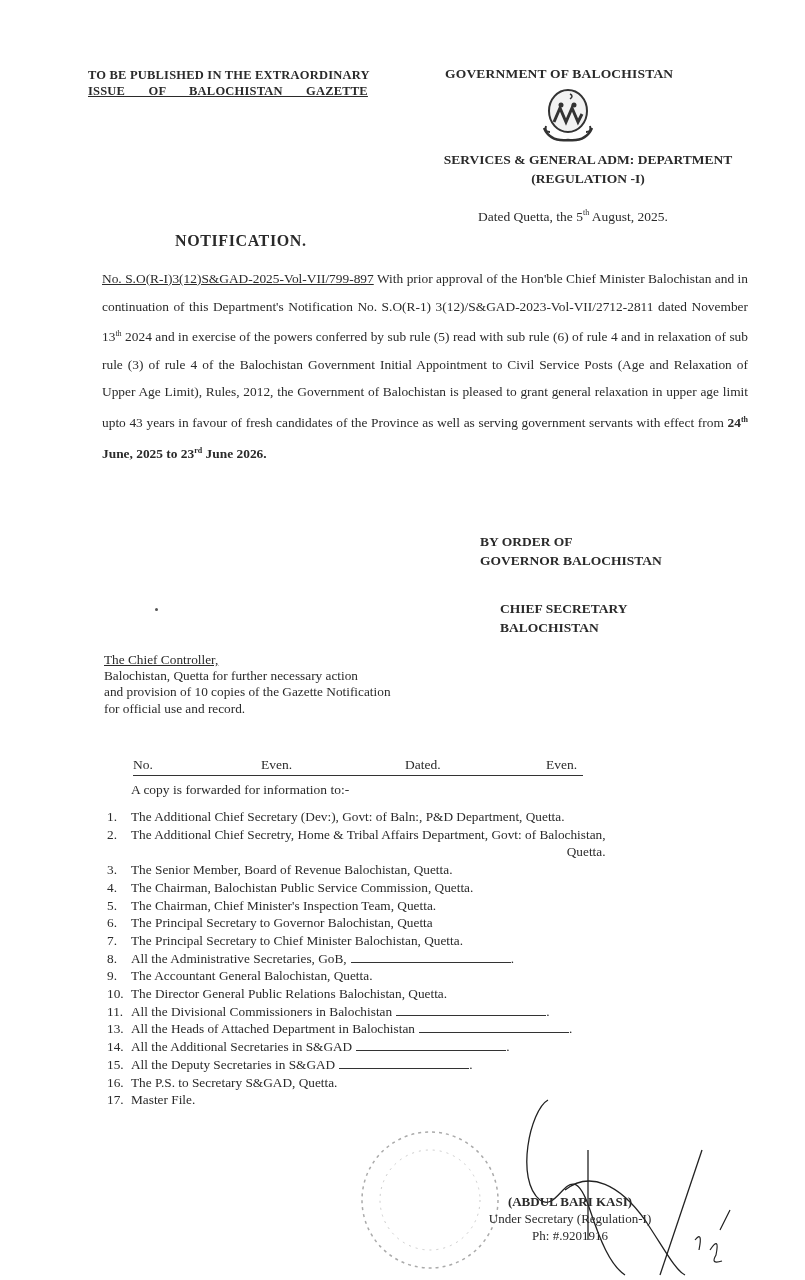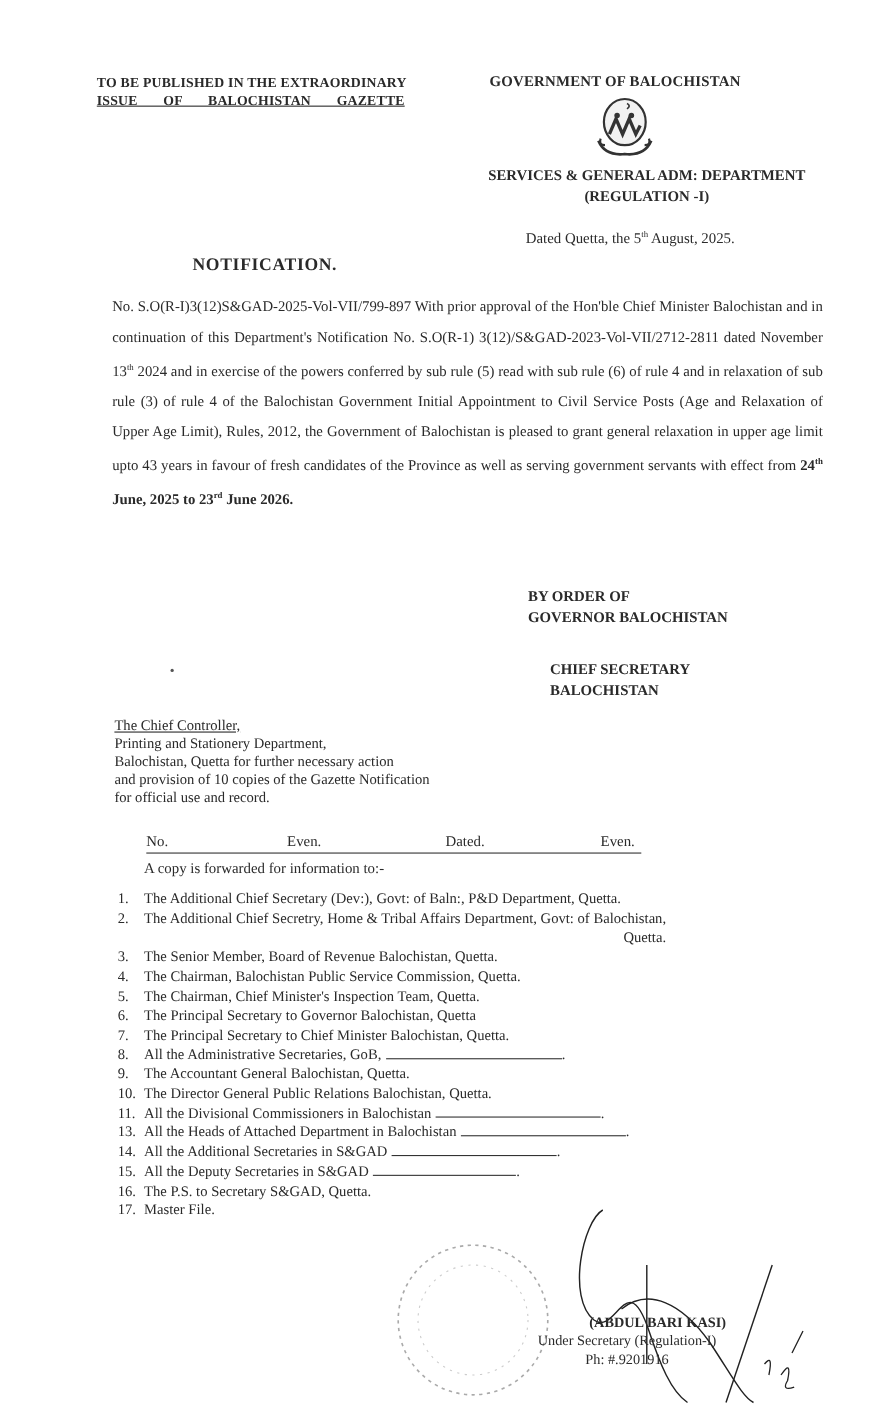--- a/index.html
+++ b/index.html
@@ -7,36 +7,36 @@
        font-family:"Liberation Serif","DejaVu Serif",serif;color:#2a2a2a;}
   .abs{position:absolute;}
   .gazette{left:88px;top:67px;font-size:12.5px;font-weight:bold;line-height:16px;letter-spacing:0.2px;}
   .gazette .l2{text-decoration:underline;word-spacing:20px;}
   .govt{left:445px;top:66px;font-size:13.5px;font-weight:bold;letter-spacing:0.2px;}
   .emblem{left:540px;top:86px;width:56px;height:58px;}
   .dept{left:424px;top:150px;font-size:13.5px;font-weight:bold;line-height:19px;text-align:center;width:328px;}
   .dated{left:478px;top:208px;font-size:13.5px;}
   .title{left:175px;top:232px;font-size:16px;font-weight:bold;letter-spacing:0.6px;}
   .body{left:102px;top:265px;width:646px;font-size:13.4px;line-height:27.5px;text-align:justify;}
-  .body .ref{}
+  .body .ref{text-decoration:underline;}
   .body b{font-weight:bold;}
   .order{left:480px;top:532px;width:230px;text-align:left;font-size:13.5px;font-weight:bold;line-height:19px;}
   .cs{left:500px;top:599px;width:190px;text-align:left;font-size:13.5px;font-weight:bold;line-height:19px;}
   .addr{left:104px;top:652px;font-size:13.3px;line-height:16.2px;}
   .addr .head{text-decoration:underline;}
   .nodate{left:133px;top:757px;width:450px;height:18px;font-size:13.5px;font-weight:normal;border-bottom:1.5px solid #333;}
   .nodate span{position:absolute;top:0;}
   .fwd{left:131px;top:782px;font-size:13.5px;}
   .list{left:107px;top:808px;font-size:13.3px;line-height:17.7px;margin:0;padding:0;list-style:none;}
   .list li{position:relative;padding-left:24px;white-space:nowrap;}
   .list li .num{position:absolute;left:0;top:0;}
   .list li .cont{display:block;text-align:right;}
   .blank{display:inline-block;border-bottom:1px solid #333;height:12px;vertical-align:baseline;}
   .sig{left:480px;top:1193px;width:180px;text-align:center;font-size:13px;line-height:17px;}
-  .sig .nm{font-weight:bold;text-align:right;}
+  .sig .nm{font-weight:bold;}
   .stamp{left:355px;top:1125px;width:150px;height:150px;}
   .scribble{left:470px;top:1090px;width:290px;height:190px;}
   .dot{width:3px;height:3px;border-radius:50%;background:#555;}
 </style>
 </head>
 <body>
 
 <div class="abs gazette">
   <div>TO BE PUBLISHED IN THE EXTRAORDINARY</div>
   <div class="l2">ISSUE OF BALOCHISTAN GAZETTE</div>
@@ -72,21 +72,20 @@
   <div>GOVERNOR BALOCHISTAN</div>
 </div>
 <div class="abs dot" style="left:155px;top:608px"></div>
 <div class="abs cs">
   <div>CHIEF SECRETARY</div>
   <div>BALOCHISTAN</div>
 </div>
 
 <div class="abs addr">
   <div class="head">The Chief Controller,</div>
-  <div>Printing and Stationery Department,</div>
   <div>Balochistan, Quetta for further necessary action</div>
   <div>and provision of 10 copies of the Gazette Notification</div>
   <div>for official use and record.</div>
 </div>
 
 <div class="abs nodate">
   <span style="left:0">No.</span>
   <span style="left:128px">Even.</span>
   <span style="left:272px">Dated.</span>
   <span style="left:413px">Even.</span>

